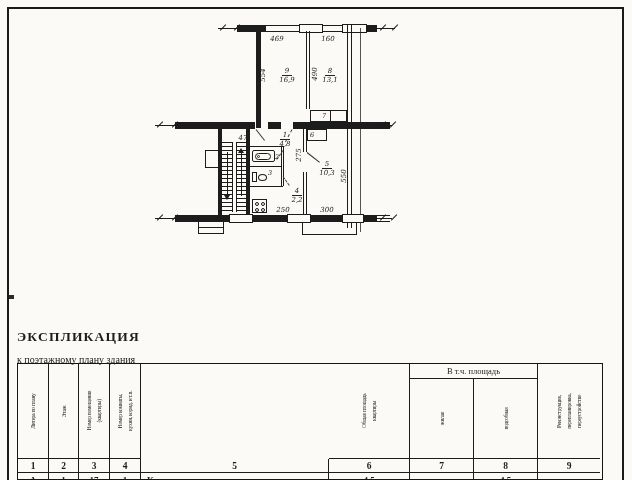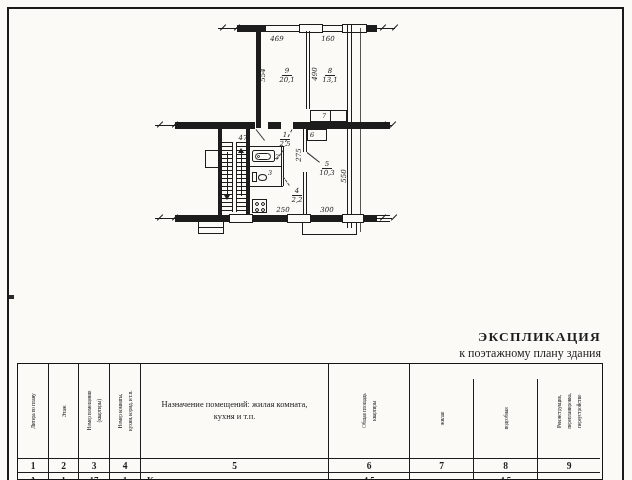--- a/index.html
+++ b/index.html
@@ -30,23 +30,23 @@
   
   .steps{position:absolute;background:repeating-linear-gradient(to bottom,#1c1c1c 0 1px,transparent 1px 4px);}
   .stair-div{position:absolute;background:#fbfaf6;border-left:1px solid #1c1c1c;border-right:1px solid #1c1c1c;box-sizing:border-box;}
   .arrV{position:absolute;width:1px;background:#1c1c1c;}
   .arr-down::after{content:"";position:absolute;left:-3px;bottom:-5px;border:3px solid transparent;border-top:5px solid #1c1c1c;}
   .arr-up::after{content:"";position:absolute;left:-3px;top:-5px;border:3px solid transparent;border-bottom:5px solid #1c1c1c;}
   
   .burner{position:absolute;width:4px;height:4px;border:0.9px solid #1c1c1c;border-radius:50%;box-sizing:border-box;}
 
   
-  #heading{position:absolute;left:17px;top:329px;width:584px;text-align:right;}
+  #heading{position:absolute;left:17px;top:329px;width:584px;text-align:left;}
   #heading .t{font-size:13.5px;font-weight:700;letter-spacing:1.2px;}
-  #heading .s{font-size:12px;margin-top:1px;}
+  #heading .s{font-size:10px;margin-top:9px;}
 
   
   #expl{position:absolute;left:17px;top:363px;width:586px;height:117px;
         display:grid;box-sizing:border-box;
         grid-template-columns:31px 30px 31px 31px 188px 81px 64px 64px 62px;
         grid-template-rows:15px 80px 14px 20px;
         border:1.8px solid #151515;overflow:hidden;}
   .cell{border-right:1px solid #1c1c1c;border-bottom:1px solid #1c1c1c;box-sizing:border-box;
         display:flex;align-items:center;justify-content:center;overflow:hidden;}
   .cell.last{border-right:none;}
@@ -87,21 +87,21 @@
     <div class="dim" style="left:314px;top:35px;width:28px;">160</div>
 
     <div class="w" style="left:256px;top:25px;width:5px;height:103px;"></div>
     <div class="dim rot" style="left:249px;top:71px;width:28px;">554</div>
 
     <div class="vdline" style="left:306px;top:31px;width:4px;height:78px;"></div>
     <div class="dim rot" style="left:301px;top:70px;width:28px;">490</div>
 
     <div class="rlabel" style="left:273px;top:67px;width:28px;">
       <span class="n">9</span>
-      <span class="a">20,1</span>
+      <span class="a">16,9</span>
     </div>
     <div class="rlabel" style="left:316px;top:67px;width:28px;">
       <span class="n">8</span>
       <span class="a">13,1</span>
     </div>
 
     <div class="box" style="left:310px;top:110px;width:37px;height:12px;"></div>
     <div class="vl" style="left:330px;top:110px;height:12px;"></div>
     <div class="small-num" style="left:322px;top:112px;">7</div>
 
@@ -120,21 +120,21 @@
     <div class="sl" style="left:389px;top:124px;"></div>
     <div class="leaf" style="left:256px;top:129px;width:14px;transform:rotate(52deg);"></div>
     <div class="leaf dash" style="left:292px;top:129px;width:14px;transform:rotate(118deg);"></div>
 
     <div class="box" style="left:307px;top:129px;width:20px;height:12px;"></div>
     <div class="small-num" style="left:310px;top:131px;">6</div>
 
     <div class="dim" style="left:236px;top:134px;width:14px;">47</div>
     <div class="rlabel" style="left:273px;top:131px;width:24px;">
       <span class="n">1</span>
-      <span class="a">2,5</span>
+      <span class="a">4,8</span>
     </div>
     <div class="dim rot" style="left:285px;top:151px;width:28px;">275</div>
 
     <div class="w" style="left:218px;top:129px;width:4px;height:86px;"></div>
     <div class="box" style="left:205px;top:150px;width:14px;height:18px;"></div>
     <div class="steps" style="left:222px;top:142px;width:24px;height:70px;"></div>
     <div class="stair-div" style="left:232px;top:142px;width:5px;height:70px;"></div>
     <div class="arrV arr-down" style="left:227px;top:152px;height:46px;"></div>
     <div class="arrV arr-up" style="left:241px;top:150px;height:46px;"></div>
     <div class="w" style="left:246px;top:128px;width:4px;height:87px;"></div>
@@ -221,27 +221,27 @@
         <span>Номер помещения</span>
         <span>(квартиры)</span>
       </div>
     </div>
     <div class="cell span2" style="grid-column:4;">
       <div class="vt">
         <span>Номер комнаты,</span>
         <span>кухни, корид. и т.п.</span>
       </div>
     </div>
-    <div class="cell span2 h5" style="grid-column:5;">Назначение помещений: жилая комната, кухня и т.п.</div>
     <div class="cell span2" style="grid-column:6;">
       <div class="vt">
         <span>Общая площадь</span>
         <span>квартиры</span>
       </div>
     </div>
+    <div class="cell grp" style="grid-column:7 / 9;grid-row:1;">В т.ч. площадь</div>
     <div class="cell span2 last" style="grid-column:9;">
       <div class="vt">
         <span>Реконструкция,</span>
         <span>перепланировка,</span>
         <span>переустройство</span>
       </div>
     </div>
     <div class="cell" style="grid-column:7;grid-row:2;">
       <div class="vt">
           <span>жилая</span>

